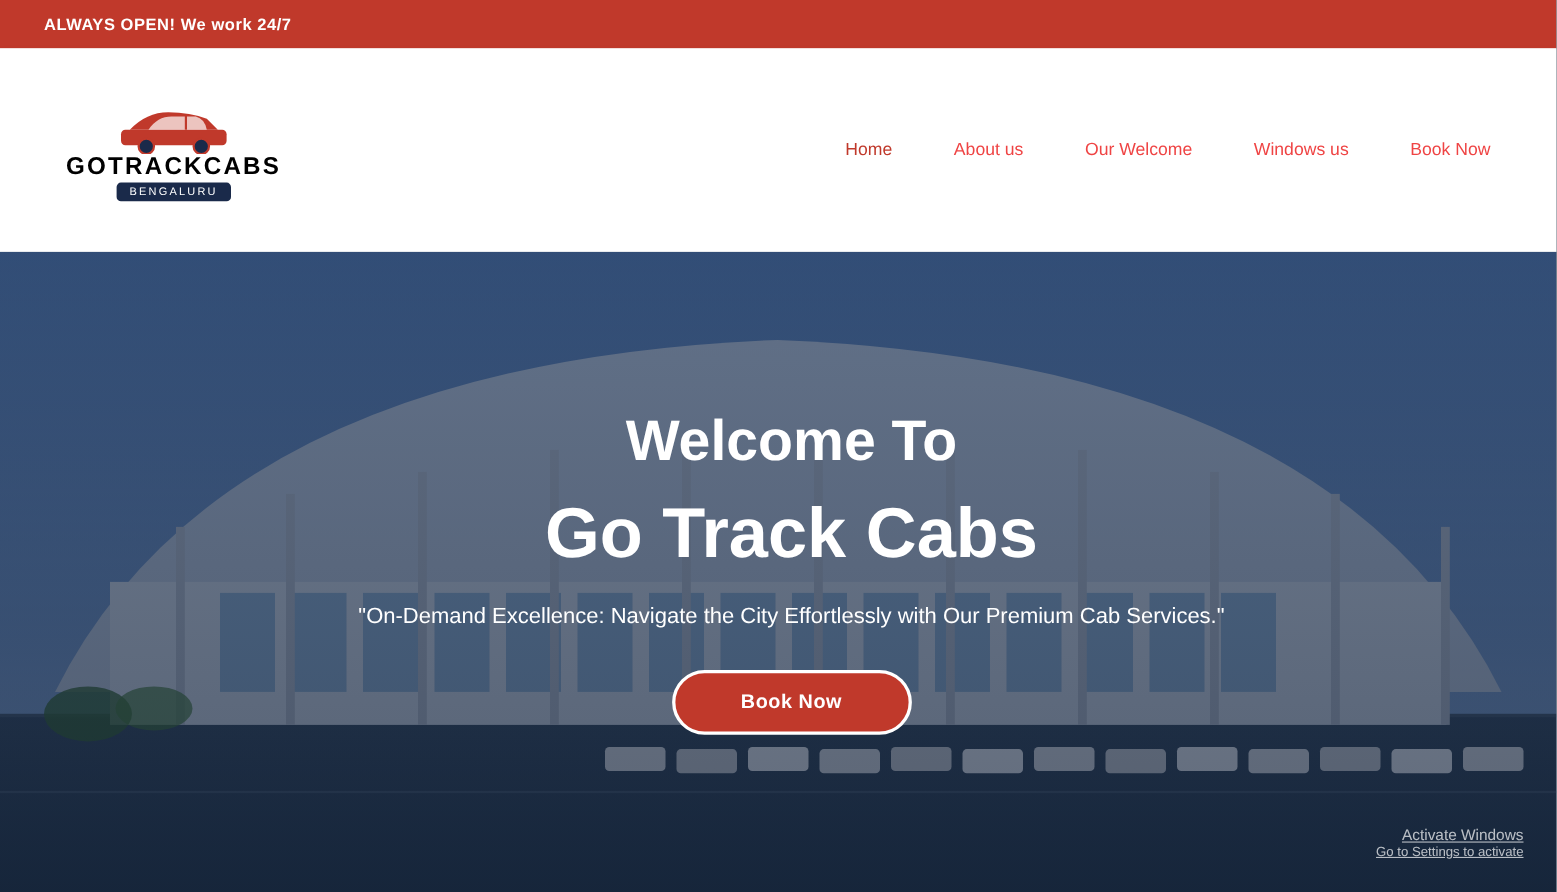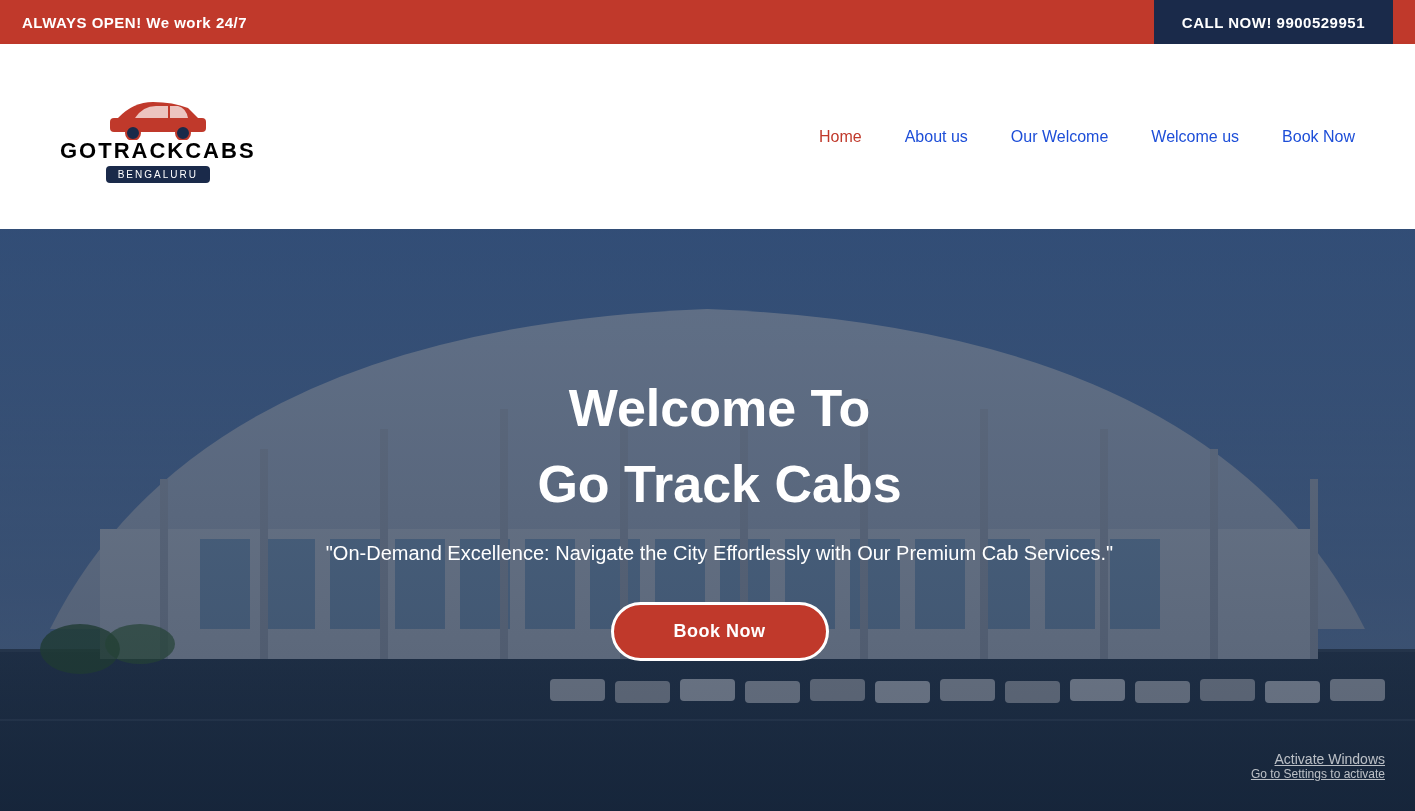--- a/index.html
+++ b/index.html
@@ -13,21 +13,21 @@
       width: 1415px;
       overflow-x: hidden;
     }
 
     
     .top-banner {
       background-color: #c0392b;
       display: flex;
       align-items: center;
       justify-content: space-between;
-      padding: 0 22px;
+      padding: 0 40px;
       height: 44px;
     }
 
     .banner-text {
       color: white;
       font-weight: bold;
       font-size: 15px;
       letter-spacing: 0.5px;
     }
 
@@ -80,26 +80,26 @@
       font-weight: normal;
       padding: 3px 12px;
       border-radius: 4px;
       margin-top: 4px;
       letter-spacing: 2px;
     }
 
     .nav {
       display: flex;
       align-items: center;
-      gap: 43px;
+      gap: 56px;
     }
 
     .nav-link {
       text-decoration: none;
-      color: #1d4ed8;
+      color: #ef4444;
       font-size: 16px;
       font-weight: 500;
       cursor: pointer;
     }
 
     .nav-link.active {
       color: #c0392b;
     }
 
     
@@ -153,21 +153,21 @@
 
     .hero-title-line1 {
       color: white;
       font-size: 52px;
       font-weight: 700;
       line-height: 1.15;
     }
 
     .hero-title-line2 {
       color: white;
-      font-size: 52px;
+      font-size: 64px;
       font-weight: 700;
       line-height: 1.15;
     }
 
     .hero-subtitle {
       color: white;
       font-size: 20px;
       font-weight: 400;
       margin-top: 8px;
       line-height: 1.5;
@@ -196,21 +196,20 @@
       font-size: 14px;
       text-align: right;
       text-decoration: underline;
     }
   </style>
 </head>
 <body>
 
 <div class="top-banner">
   <span class="banner-text">ALWAYS OPEN! We work 24/7</span>
-  <div class="call-now-btn">CALL NOW! 9900529951</div>
 </div>
 
 <header class="header">
 
   <div class="logo-container">
     <svg class="logo-car-svg" viewBox="0 0 120 50" xmlns="http://www.w3.org/2000/svg">
 
       <g fill="none" stroke="#c0392b" stroke-width="2.5">
 
         <path d="M20 28 Q35 12 55 12 Q75 12 90 18 L100 28 Z" fill="#c0392b" stroke="none"></path>
@@ -225,21 +224,21 @@
       </g>
     </svg>
     <div class="logo-text">GOTRACKCABS</div>
     <div class="logo-sub">BENGALURU</div>
   </div>
 
   <nav class="nav">
     <a class="nav-link active">Home</a>
     <a class="nav-link">About us</a>
     <a class="nav-link">Our Welcome</a>
-    <a class="nav-link">Welcome us</a>
+    <a class="nav-link">Windows us</a>
     <a class="nav-link">Book Now</a>
   </nav>
 </header>
 
 <section class="hero">
 
   <svg class="hero-image" viewBox="0 0 1415 582" xmlns="http://www.w3.org/2000/svg" preserveAspectRatio="xMidYMid slice">
 
     <defs>
       <linearGradient id="skyGrad" x1="0" y1="0" x2="0" y2="1">

